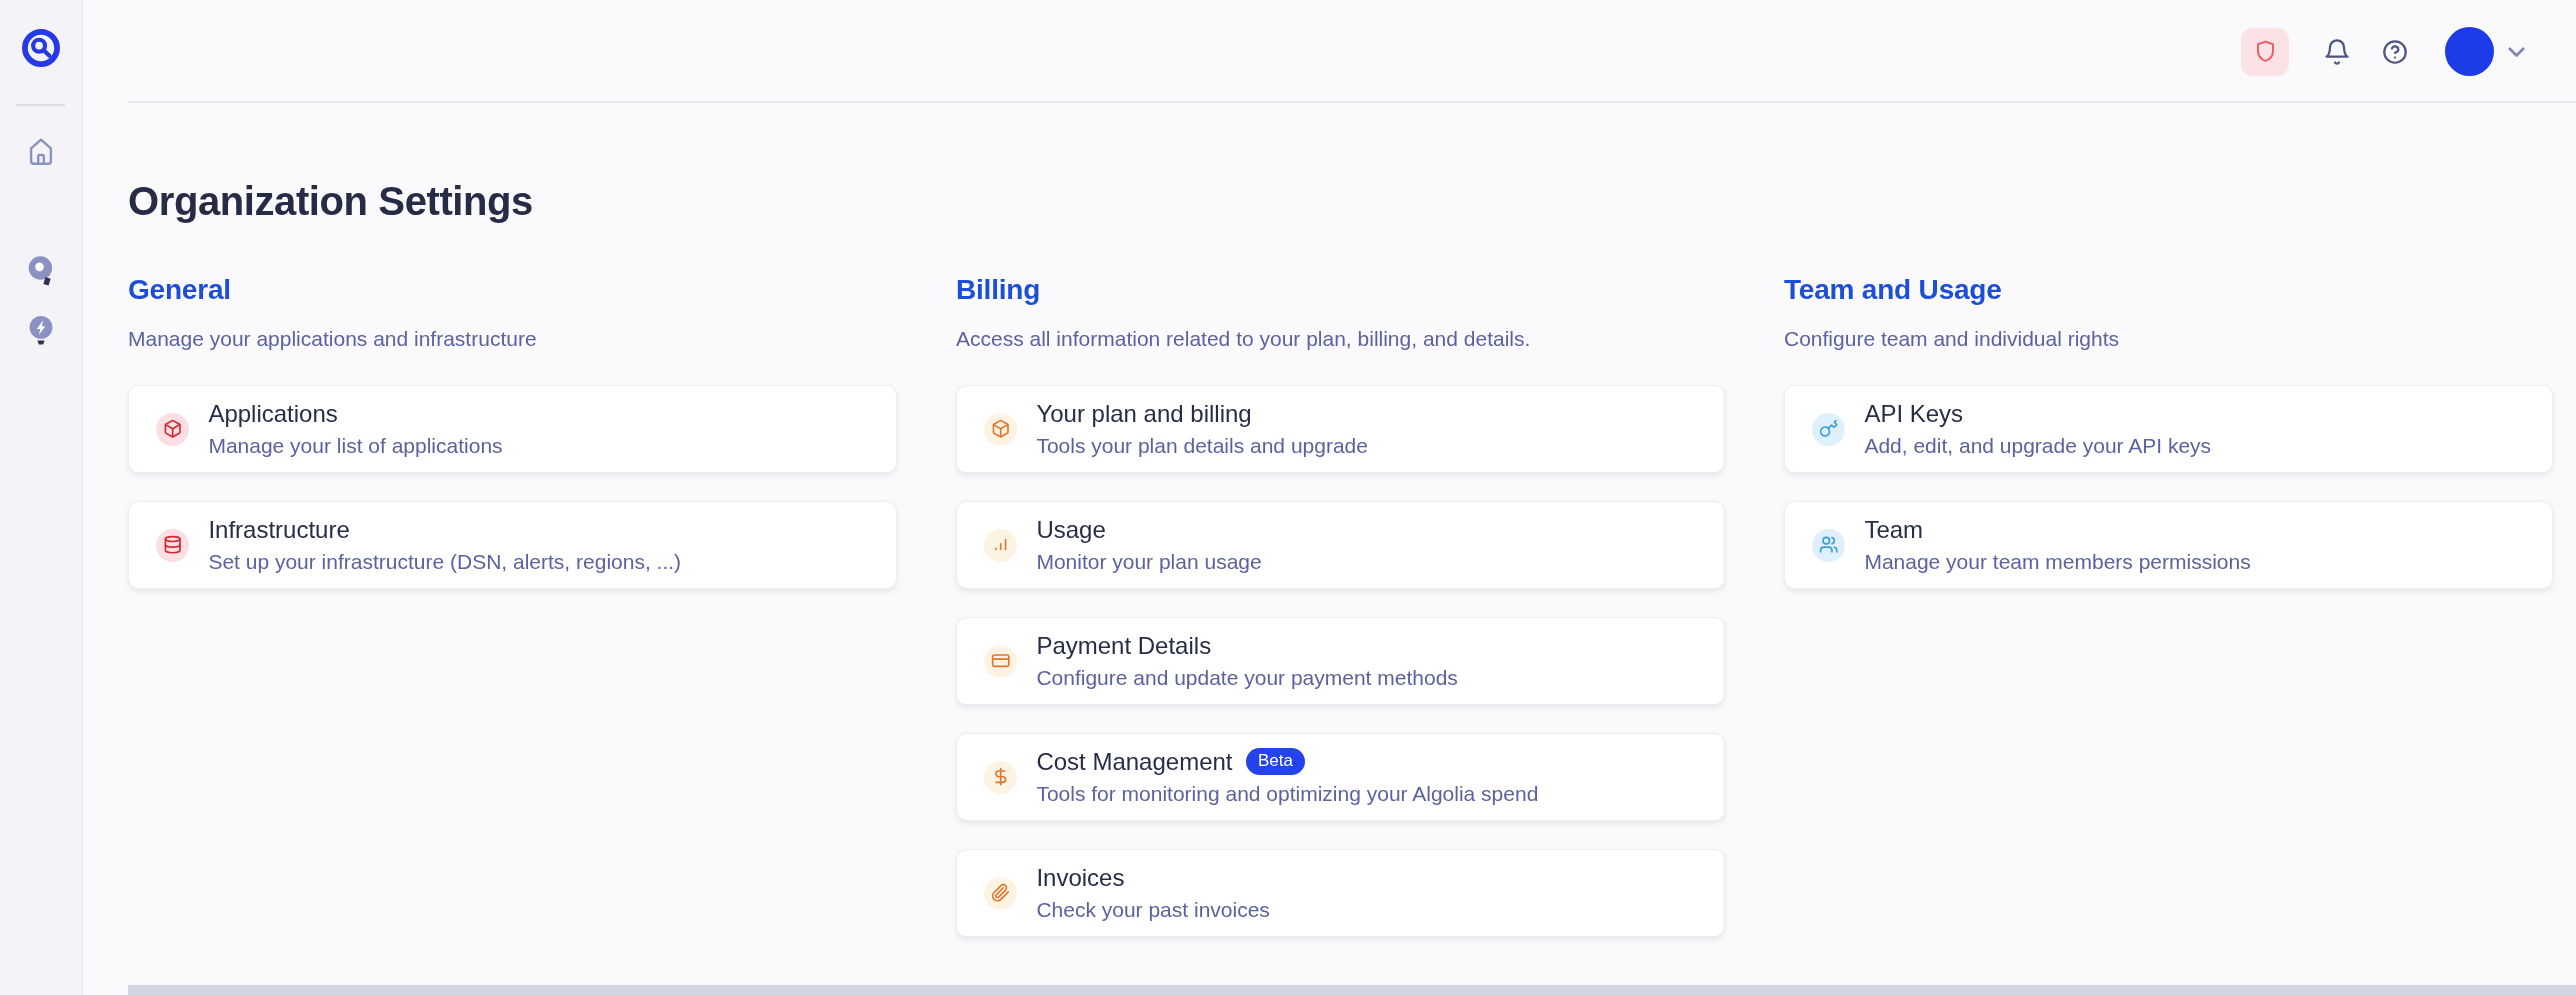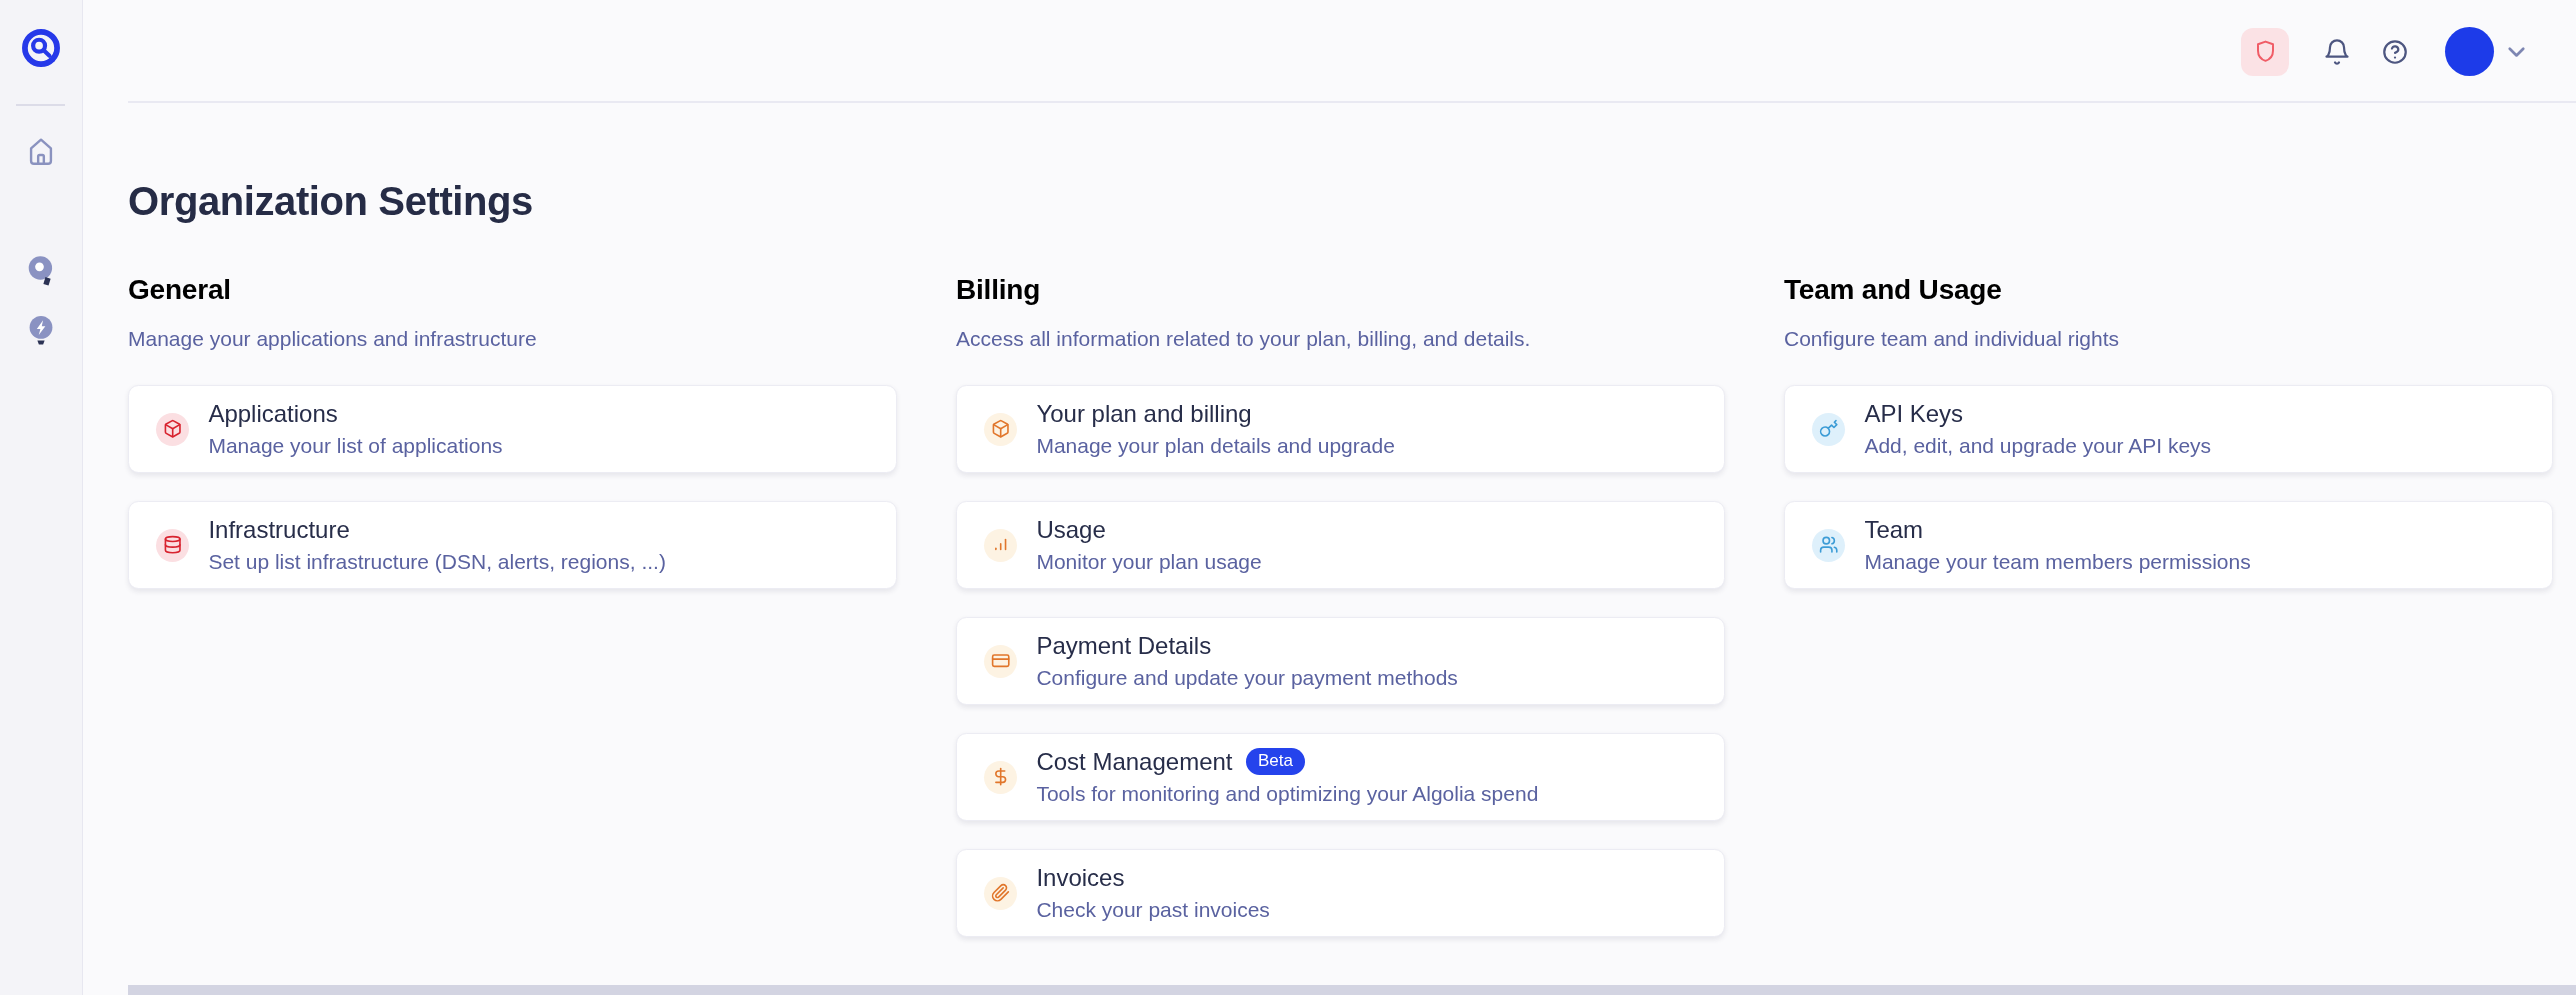--- a/index.html
+++ b/index.html
@@ -26,21 +26,21 @@
   .shield-btn{width:48px;height:48px;border-radius:12px;background:#fbe2e5;color:#f05c66;display:flex;align-items:center;justify-content:center;cursor:pointer;border:none;}
   .icon-btn{display:flex;align-items:center;justify-content:center;color:#4d5680;cursor:pointer;background:none;border:none;padding:0;}
   .bell-btn{margin-left:34px;}
   .help-btn{margin-left:30px;}
   .avatar{margin-left:36px;width:49px;height:49px;border-radius:50%;background:#1d3be9;cursor:pointer;}
   .chevron{margin-left:9px;color:#7d86b2;cursor:pointer;display:flex;align-items:center;}
   
   .main{position:absolute;left:82px;top:0;right:0;bottom:0;padding:178px 0 0 46px;box-sizing:border-box;}
   h1{margin:0;font-size:40px;line-height:46px;font-weight:700;color:#262c46;letter-spacing:-0.4px;}
   .grid{display:grid;grid-template-columns:repeat(3,769px);column-gap:59px;margin-top:49px;align-items:start;}
-  .section h2{margin:0;font-size:28px;line-height:33px;font-weight:700;color:#000000;letter-spacing:-0.2px;}
+  .section h2{margin:0;font-size:28px;line-height:33px;font-weight:700;color:#1d4ed8;letter-spacing:-0.2px;}
   .sec-sub{margin-top:21px;font-size:21px;line-height:24px;color:#5a62a0;}
   .cards{margin-top:34px;display:flex;flex-direction:column;gap:28px;}
   .card{
     height:88px;background:#ffffff;border:0.7px solid #ececf3;border-radius:10.4px;
     box-shadow:0 2.2px 5.2px rgba(40,45,80,.09);
     display:flex;align-items:center;padding:0 22.4px 0 27px;box-sizing:border-box;cursor:pointer;
   }
   .icon-circle{width:33px;height:33px;border-radius:50%;flex:none;display:flex;align-items:center;justify-content:center;}
   .icon-circle .glyph{display:flex;}
   .icon-circle svg{width:19.4px;height:19.4px;display:block;}
@@ -160,21 +160,21 @@
                   <path d="M21 12c0 1.66-4 3-9 3s-9-1.34-9-3"></path>
                   <path d="M3 5v14c0 1.66 4 3 9 3s9-1.34 9-3V5"></path>
                 </svg>
               </span>
     </span>
     <span class="card-text">
       <span class="card-title-row">
         <span class="card-title">Infrastructure</span>
 
       </span>
-      <span class="card-sub">Set up list infrastructure (DSN, alerts, regions, ...)</span>
+      <span class="card-sub">Set up your infrastructure (DSN, alerts, regions, ...)</span>
     </span>
   </div>
 </div>
   </section>
 
   <section class="section">
     <h2 class="sec-title">Billing</h2>
     <div class="sec-sub">Access all information related to your plan, billing, and details.</div>
     <div class="cards">
   <div class="card">
@@ -185,21 +185,21 @@
                   <path d="M3.27 6.96 12 12.01l8.73-5.05"></path>
                   <path d="M12 22.08V12"></path>
                 </svg>
               </span>
     </span>
     <span class="card-text">
       <span class="card-title-row">
         <span class="card-title">Your plan and billing</span>
 
       </span>
-      <span class="card-sub">Manage your plan details and upgrade</span>
+      <span class="card-sub">Tools your plan details and upgrade</span>
     </span>
   </div>
 
   <div class="card">
     <span class="icon-circle tone-orange">
       <span class="glyph">
                 <svg fill="none" stroke="currentColor" stroke-width="2" stroke-linecap="round" stroke-linejoin="round" viewBox="0 0 24 24">
                   <path d="M6 18v-1.5"></path>
                   <path d="M12 18v-7"></path>
                   <path d="M18 18V5.5"></path>

